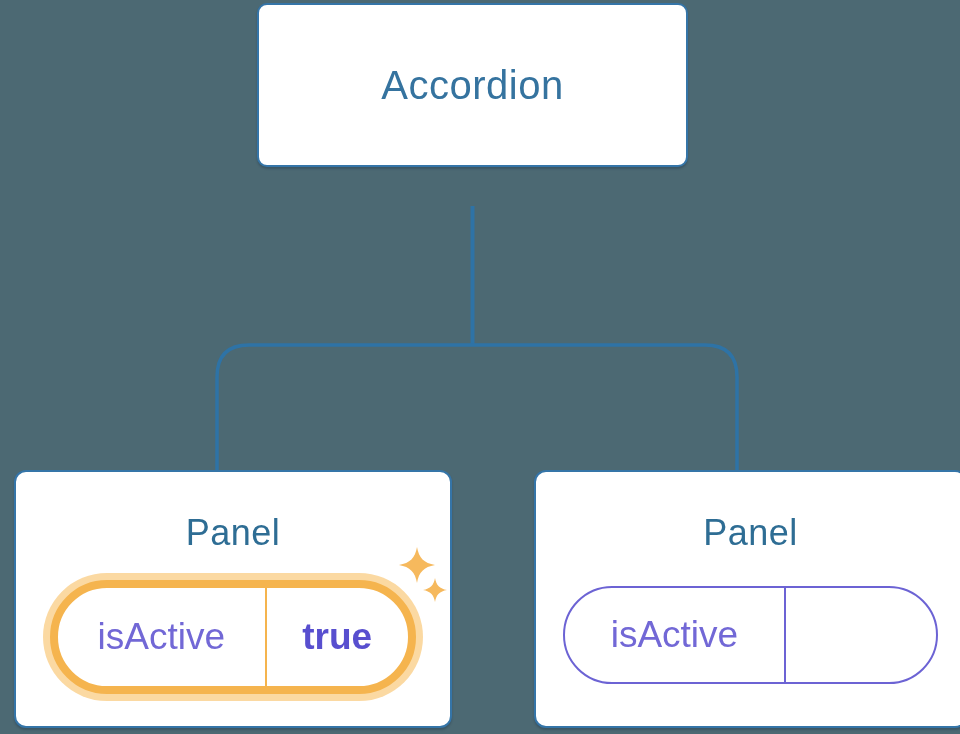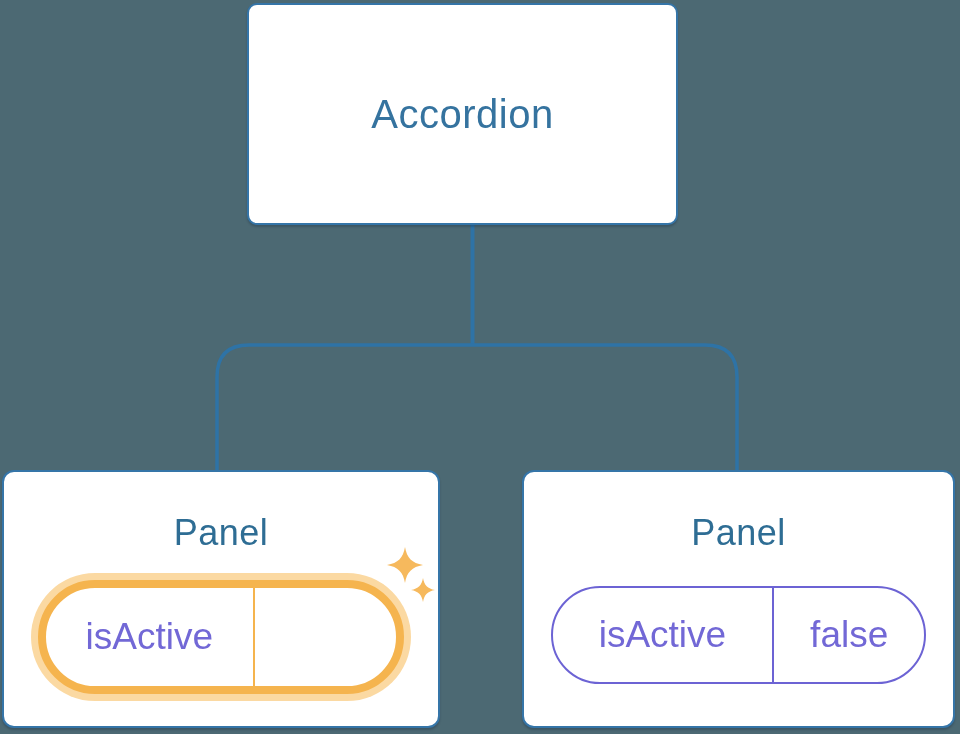--- a/index.html
+++ b/index.html
@@ -32,30 +32,30 @@
   .branch{stroke-width:3.5px;}
 
   
   .card{
     position:absolute;
     background:var(--card-bg);
     border:2.5px solid var(--border-blue);
     box-shadow:0 2px 2px rgba(22,44,66,.30);
   }
   .root-card{
-    left:247px;top:3px;width:431px;height:222px;border-radius:10px;
+    left:257px;top:3px;width:431px;height:164px;border-radius:10px;
     display:flex;align-items:center;justify-content:center;
   }
   .root-label{
     color:var(--root-label-blue);
     font-size:40px;font-weight:500;letter-spacing:.5px;
   }
   .panel-card{
     top:470px;width:438px;height:258px;border-radius:12px;
-    display:flex;flex-direction:column;align-items:center;
+    display:flex;flex-direction:column;align-items:center;margin-left:12px;
   }
   .panel-left{left:2px;}
   .panel-right{left:522px;width:433px;}
   .panel-title{
     margin-top:36px;
     color:var(--panel-label-blue);
     font-size:36px;font-weight:500;line-height:1.4;letter-spacing:.5px;
   }
 
   
@@ -104,29 +104,29 @@
 
   <div class="card root-card">
     <div class="root-label">Accordion</div>
   </div>
 
   <div class="card panel-card panel-left">
     <div class="panel-title">Panel</div>
     <div class="pill pill-highlight">
       <div class="pill-cell cell-key">isActive</div>
       <div class="divider divider-orange"></div>
+      <div class="pill-cell cell-value">true</div>
     </div>
     <svg class="sparkles" viewBox="0 0 58 66" aria-hidden="true">
       <path d="M23 7 C24.9 18 29.9 23 41 25 C29.9 27 24.9 32 23 43 C21.1 32 16.1 27 5 25 C16.1 23 21.1 18 23 7 Z"></path>
       <path d="M41 38 C42.3 45.4 45.6 48.7 53 50 C45.6 51.3 42.3 54.6 41 62 C39.7 54.6 36.4 51.3 29 50 C36.4 48.7 39.7 45.4 41 38 Z"></path>
     </svg>
   </div>
 
   <div class="card panel-card panel-right">
     <div class="panel-title">Panel</div>
     <div class="pill pill-plain">
       <div class="pill-cell cell-key">isActive</div>
       <div class="divider divider-purple"></div>
-      <div class="pill-cell cell-value">false</div>
     </div>
   </div>
 
 </div>
 
 </body></html>

